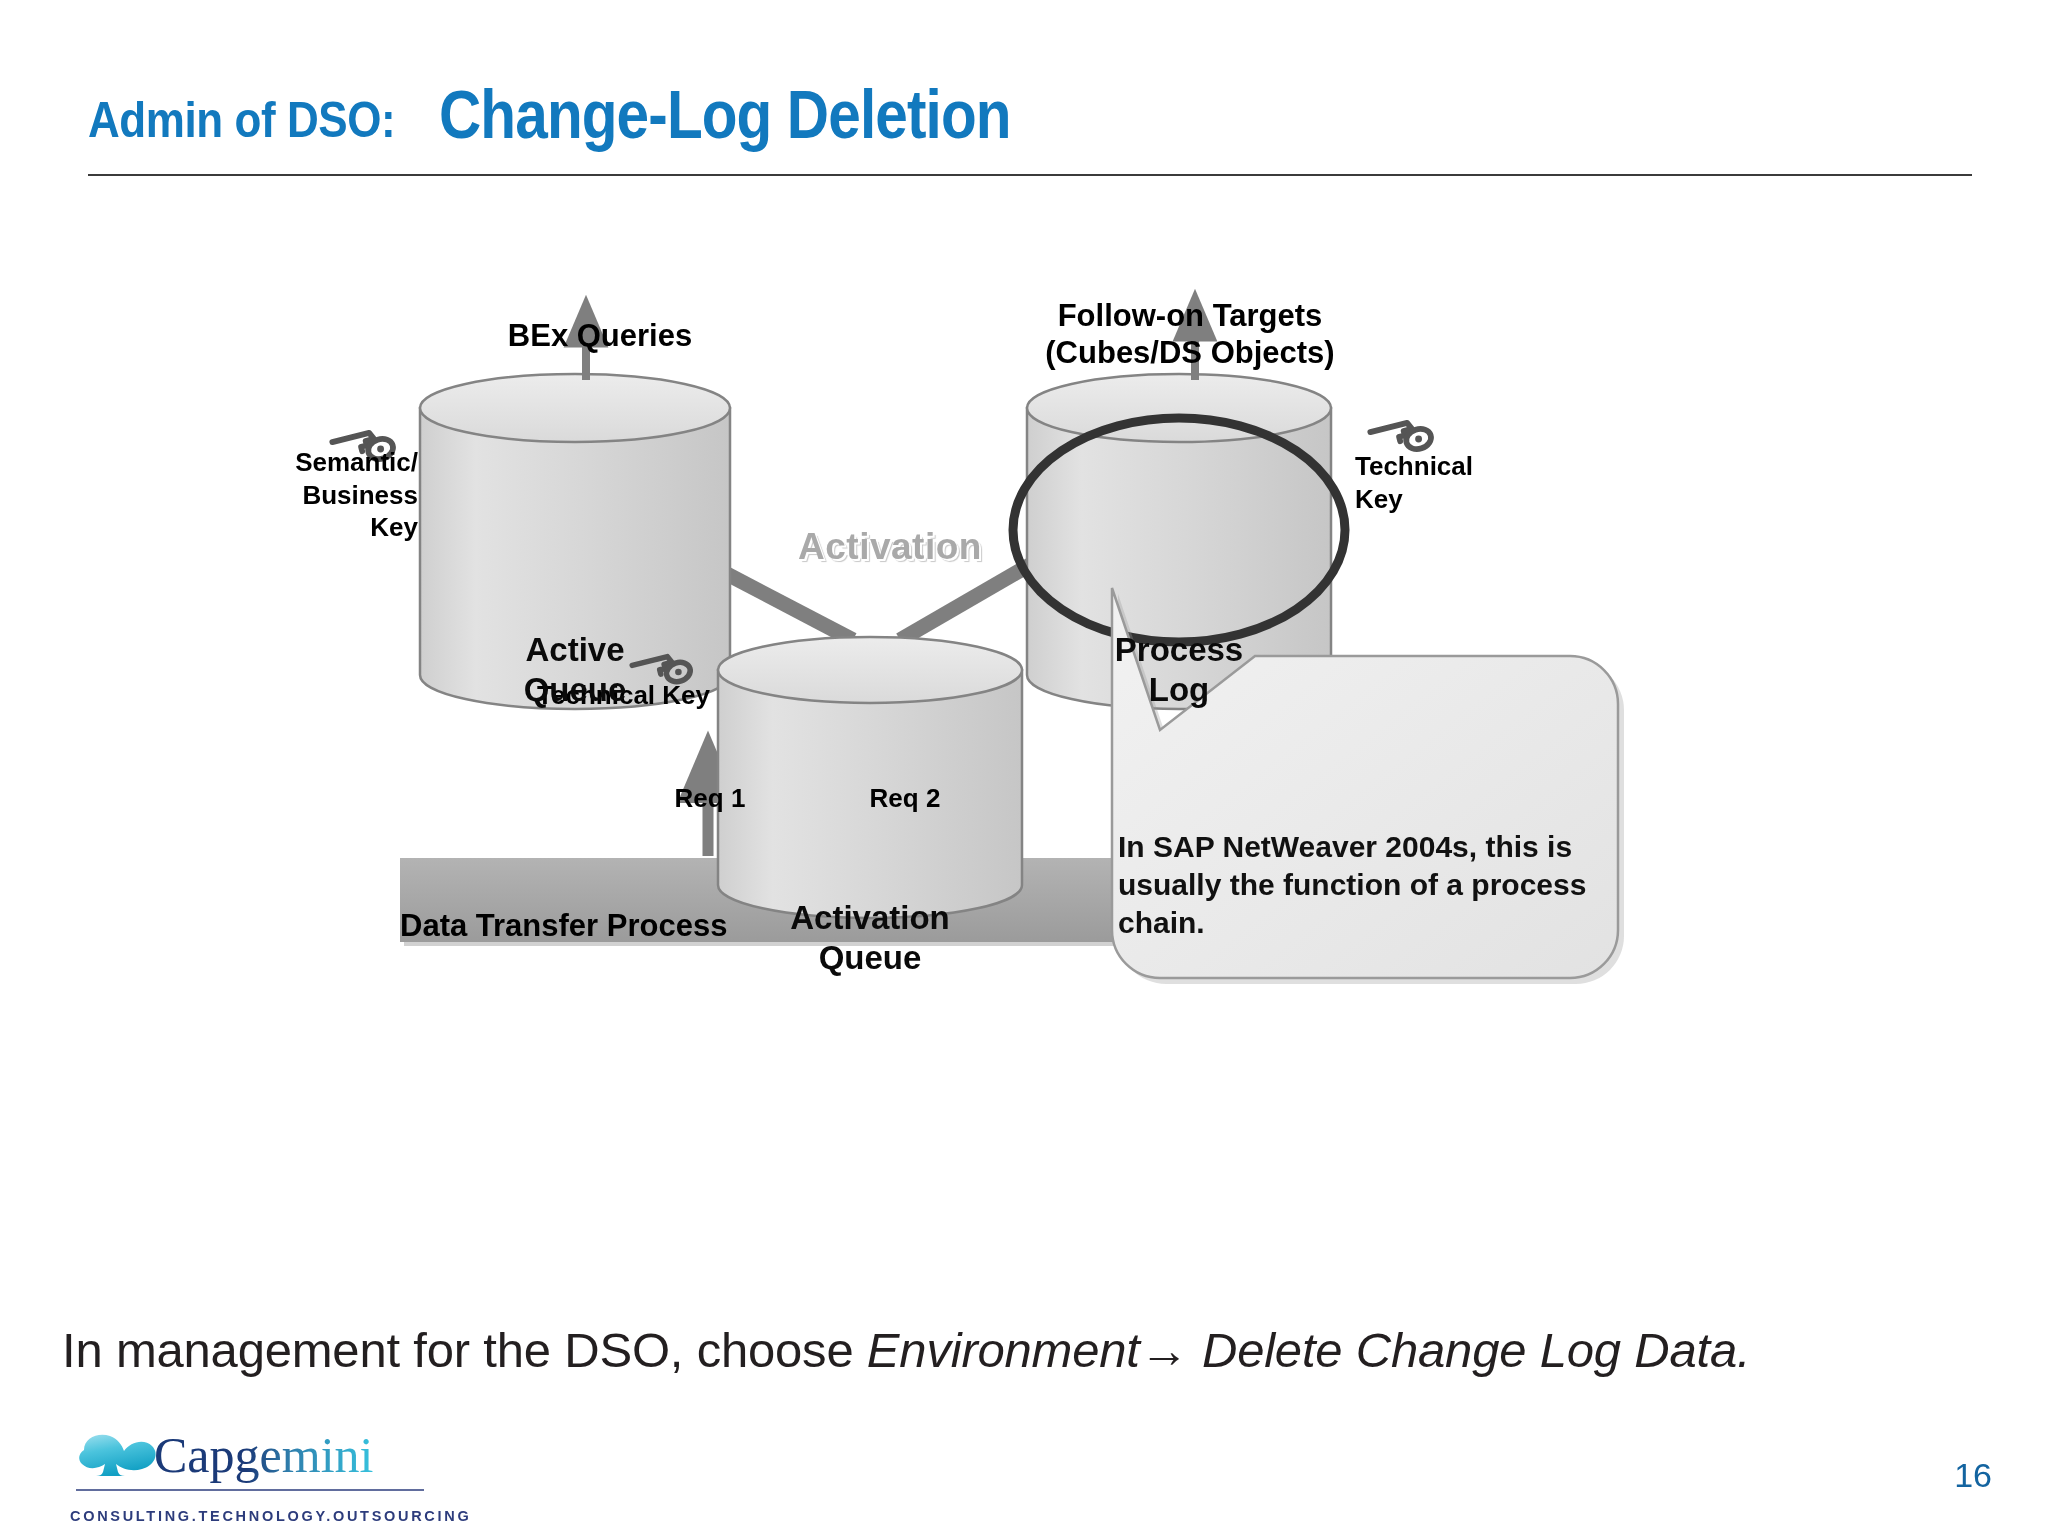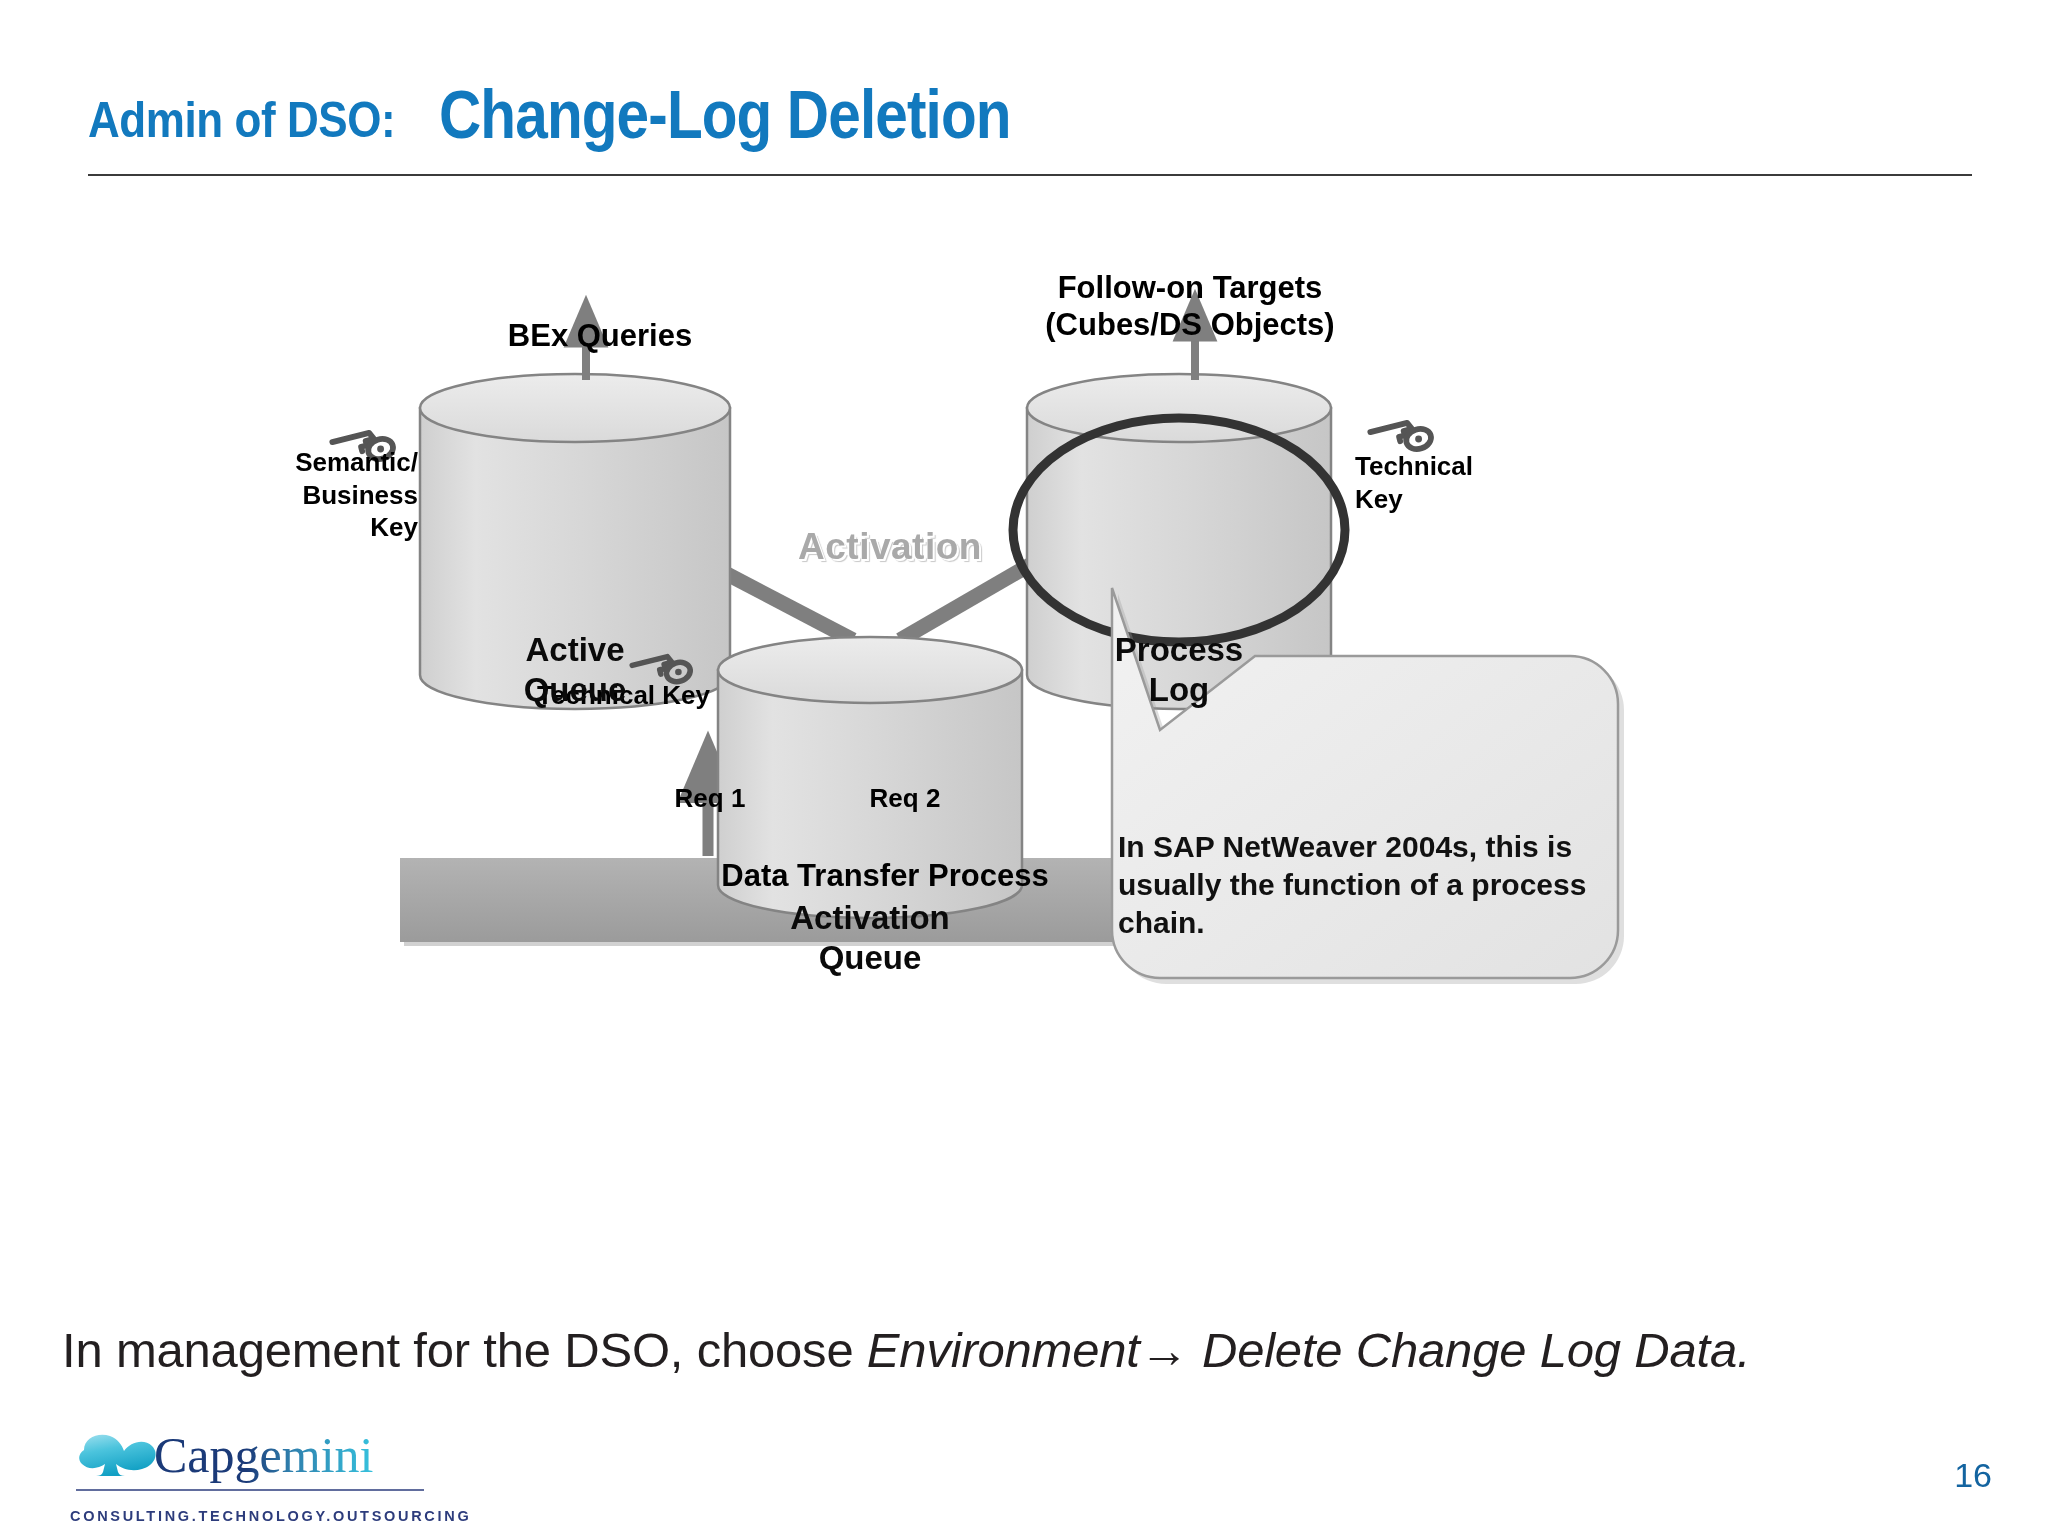--- a/index.html
+++ b/index.html
@@ -75,21 +75,21 @@
     font-size: 33px;
     font-weight: bold;
     color: #0a0a0a;
     line-height: 1.22;
     white-space: pre-line;
     font-family: "Liberation Sans", sans-serif;
   }
 
   
   #lbl-bex { left: 470px; top: 68px; width: 260px; text-align: center; font-size: 31px; }
-  #lbl-follow { left: 1000px; top: 20px; width: 380px; text-align: center; font-size: 31px; }
+  #lbl-follow { left: 1000px; top: 48px; width: 380px; text-align: center; font-size: 31px; }
 
   
   #lbl-semantic {
     left: 238px; top: 196px; width: 180px;
     text-align: right; font-size: 26px; line-height: 1.25;
   }
   #lbl-tech-right {
     left: 1355px; top: 200px; width: 200px;
     text-align: left; font-size: 26px; line-height: 1.25;
   }
@@ -103,22 +103,22 @@
     text-align: center; font-size: 37px;
     color: #a9a9a9;
     text-shadow: 2px 2px 0 #ffffff, 3px 3px 1px #c8c8c8;
     letter-spacing: 0.5px;
   }
 
   #lbl-req1 { left: 655px; top: 533px; width: 110px; text-align: center; font-size: 26px; }
   #lbl-req2 { left: 850px; top: 533px; width: 110px; text-align: center; font-size: 26px; }
 
   #lbl-dtp {
-    left: 400px; top: 608px; width: 970px;
-    text-align: center; font-size: 31px;
+    left: 400px; top: 658px; width: 970px;
+    font-size: 31px;
   }
 
   
   #callout-text {
     position: absolute;
     left: 1118px; top: 578px;
     width: 470px;
     font-family: "Liberation Sans", sans-serif;
     font-weight: bold;
     font-size: 30px;

